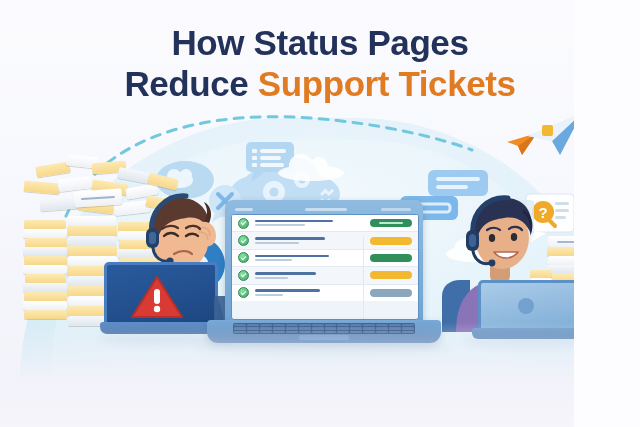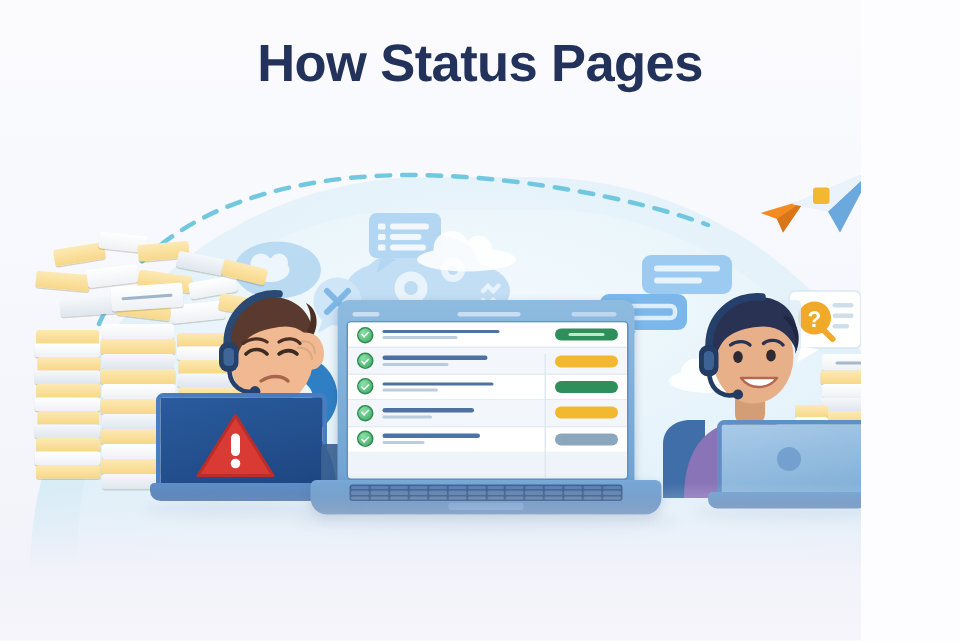--- a/index.html
+++ b/index.html
@@ -99,20 +99,21 @@
 </head>
 <body>
 
 <div id="stage">
 
   <div class="hill"></div>
   <div class="hill2"></div>
 
   <div class="title">
     <span class="l1">How Status Pages</span>
+    <span class="l2"><span>Reduce </span><span class="hl">Support Tickets</span></span>
   </div>
 
   <svg class="arc" width="470" height="120" viewBox="0 0 470 120">
     <path d="M6,112 C40,34 140,6 250,14 C320,19 380,34 412,46" fill="none" stroke="#63c2da" stroke-width="3" stroke-linecap="round" stroke-dasharray="9 8" opacity=".9"></path>
   </svg>
 
   <svg style="position:absolute;left:506px;top:130px;" width="34" height="28" viewBox="0 0 34 28">
     <path d="M1,12 L31,3 L16,25 L12,16 Z" fill="#f28c22"></path>
     <path d="M31,3 L12,16 L16,25 Z" fill="#d9761a"></path>
   </svg>

